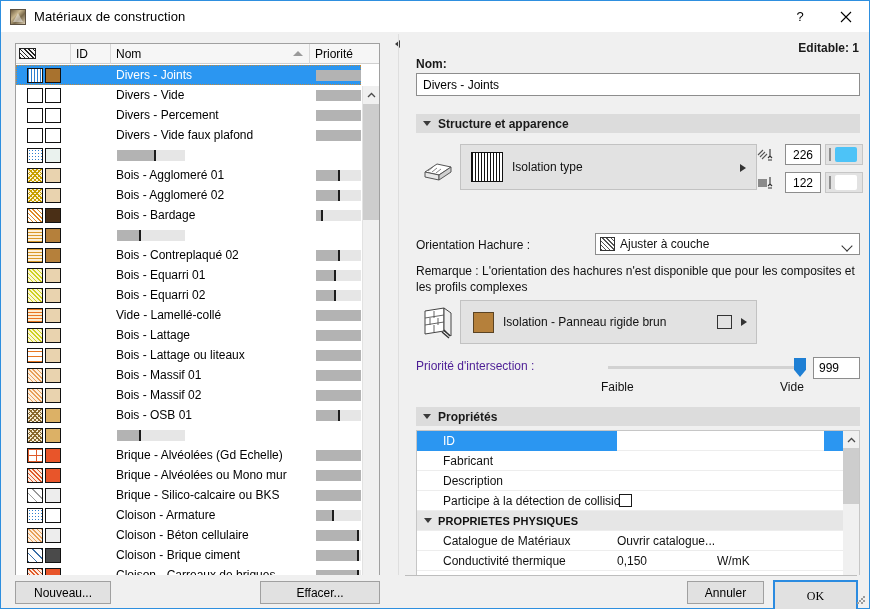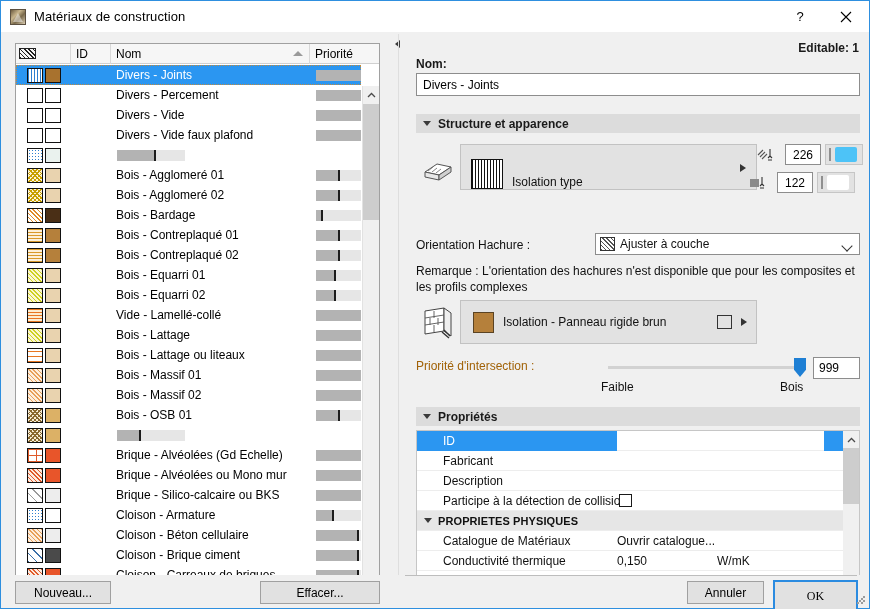--- a/index.html
+++ b/index.html
@@ -233,39 +233,39 @@
   #sec-structure { top: 82px; }
   #sec-props { top: 375px; }
 
   
   #hatch-row { position: absolute; left: 11px; top: 112px; width: 444px; height: 52px; }
   #hatch-3d-icon { position: absolute; left: 7px; top: 14px; width: 30px; height: 26px; }
   #hatch-picker {
     position: absolute; left: 44px; top: 0;
     width: 297px; height: 46px;
     background: #e2e2e2; border: 1px solid #c2c2c2;
-    display: flex; align-items: flex-end;
+    display: flex; align-items: center;
   }
   #hatch-swatch {
     width: 32px; height: 30px; margin-left: 10px;
     border: 1.5px solid #111; background: #fff;
     background-image: repeating-linear-gradient(90deg,#111 0 1px, transparent 1px 3px);
   }
   #hatch-name { margin-left: 9px; font-size: 12px; color: #111; }
   #hatch-arrow {
     position: absolute; right: 10px; top: 19px;
     width: 0; height: 0;
     border-top: 4.5px solid transparent;
     border-bottom: 4.5px solid transparent;
     border-left: 6px solid #333;
   }
 
   .pen-row { position: absolute; display: flex; align-items: center; gap: 4px; }
   #pen-row-1 { left: 352px; top: 112px; }
-  #pen-row-2 { left: 344px; top: 140px; }
+  #pen-row-2 { left: 352px; top: 140px; }
   .pen-icon { width: 24px; height: 18px; position: relative; }
   .pen-num {
     width: 36px; height: 21px;
     border: 1px solid #8d8d8d; background: #fff;
     font-family: "Liberation Sans", sans-serif; font-size: 12px;
     text-align: center; color: #000; padding: 0;
   }
   .pen-color {
     width: 38px; height: 21px;
     background: #e2e2e2; border: 1px solid #c6c6c6;
@@ -320,21 +320,21 @@
     border: 1.5px solid #333;
   }
   #mat-arrow {
     position: absolute; right: 9px; top: 17px;
     width: 0; height: 0;
     border-top: 4.5px solid transparent;
     border-bottom: 4.5px solid transparent;
     border-left: 6px solid #333;
   }
 
-  #prio-label { position: absolute; left: 11px; top: 327px; font-size: 12px; color: #a16207; }
+  #prio-label { position: absolute; left: 11px; top: 327px; font-size: 12px; color: #4c1d95; }
   #slider-track {
     position: absolute; left: 203px; top: 334px;
     width: 194px; height: 3px; background: #d2d2d2;
   }
   #slider-thumb {
     position: absolute; left: 389px; top: 326px;
     width: 12px; height: 19px;
     background: #1e7fd4;
     clip-path: polygon(0 0, 100% 0, 100% 62%, 50% 100%, 0 62%);
   }
@@ -482,34 +482,34 @@
                   <div class="prio-fill" style="width: 97%;"></div>
                 </div>
               </div>
             </div>
             <div class="row">
               <div class="sw-wrap">
                 <div class="sw" style="background:#ffffff;"></div>
                 <div class="sw" style="background: rgb(255, 255, 255);"></div>
               </div>
               <div class="cell-id"></div>
-              <div class="cell-nom">Divers - Percement</div>
+              <div class="cell-nom">Divers - Vide</div>
               <div class="cell-prio">
                 <div class="prio-bar">
                   <div class="prio-fill" style="width: 97%;"></div>
                 </div>
               </div>
             </div>
             <div class="row">
               <div class="sw-wrap">
                 <div class="sw" style="background:#ffffff;"></div>
                 <div class="sw" style="background: rgb(255, 255, 255);"></div>
               </div>
               <div class="cell-id"></div>
-              <div class="cell-nom">Divers - Vide</div>
+              <div class="cell-nom">Divers - Percement</div>
               <div class="cell-prio">
                 <div class="prio-bar">
                   <div class="prio-fill" style="width: 97%;"></div>
                 </div>
               </div>
             </div>
             <div class="row">
               <div class="sw-wrap">
                 <div class="sw" style="background:#ffffff;"></div>
                 <div class="sw" style="background: rgb(255, 255, 255);"></div>
@@ -576,21 +576,20 @@
                   <div class="prio-mark" style="left: 8%;"></div>
                 </div>
               </div>
             </div>
             <div class="row">
               <div class="sw-wrap">
                 <div class="sw" style="background:#fdf0d8;background-image:repeating-linear-gradient(0deg,#d99a2b 0 1px, transparent 1px 3px);"></div>
                 <div class="sw" style="background: rgb(181, 128, 59);"></div>
               </div>
               <div class="cell-id"></div>
-              <div class="cell-nom">Bois - Contreplaqué 01</div>
               <div class="cell-prio">
                 <div class="prio-bar">
                   <div class="prio-fill" style="width: 33%;"></div>
                   <div class="prio-mark" style="left: 32%;"></div>
                 </div>
               </div>
             </div>
             <div class="row">
               <div class="sw-wrap">
                 <div class="sw" style="background:#fdf0d8;background-image:repeating-linear-gradient(0deg,#d99a2b 0 1px, transparent 1px 3px);"></div>
@@ -915,21 +914,21 @@
         <div id="mat-img-icon"></div>
         <div id="mat-arrow"></div>
       </div>
     </div>
 
     <div id="prio-label">Priorité d'intersection :</div>
     <div id="slider-track"></div>
     <div id="slider-thumb"></div>
     <input id="prio-input" type="text" value="999" style="">
     <div id="faible-label">Faible</div>
-    <div id="fort-label">Bois</div>
+    <div id="fort-label">Vide</div>
 
     <div class="section-head" id="sec-props">
       <span class="tri"></span>
       <span>Propriétés</span>
     </div>
 
     <div id="props-frame">
       <div id="props-rows">
           <div class="prow selected">
             <div class="pname-box"></div>

